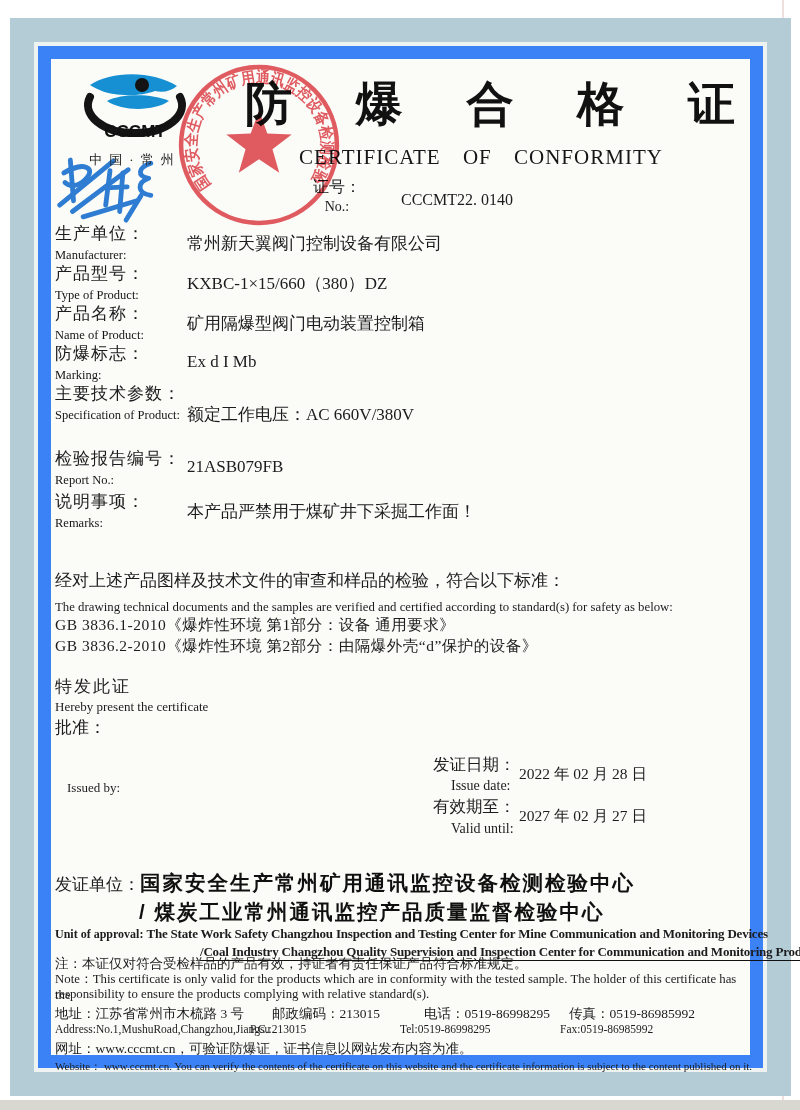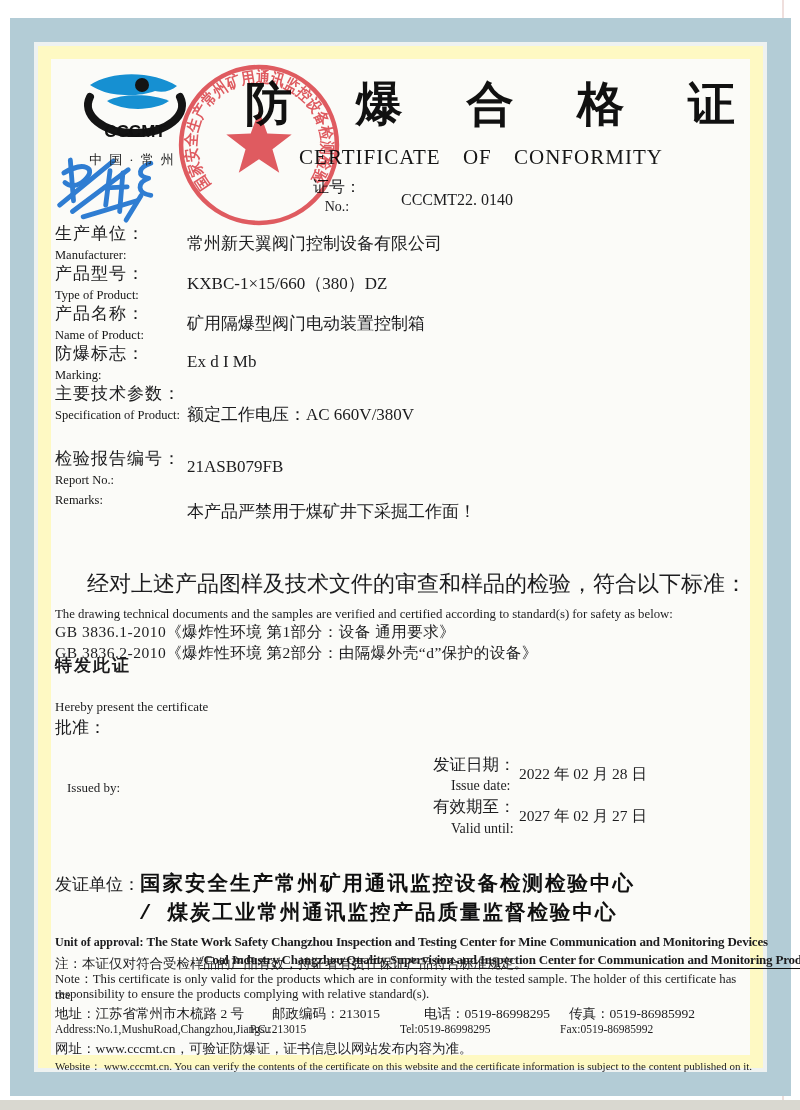--- a/index.html
+++ b/index.html
@@ -2,21 +2,21 @@
 <html><head>
 <meta charset="utf-8">
 <style>
   html,body{margin:0;padding:0;background:#fff;}
   .scan{position:relative;width:800px;height:1110px;background:#ffffff;overflow:hidden;
         font-family:"Liberation Serif","DejaVu Serif",serif;color:#1c1c1e;}
   .edge-line{position:absolute;right:16px;top:0;width:2px;height:100%;background:#efdfdd;}
   .bottom-strip{position:absolute;left:0;bottom:0;width:100%;height:10px;background:#d9d8d0;}
   .band1{position:absolute;left:10px;top:18px;right:9px;bottom:14px;background:#b3ccd6;}
   .band2{position:absolute;inset:24px;background:#eef2f1;}
-  .band3{position:absolute;inset:4px;background:#fef9c3;padding-left:44px;}
+  .band3{position:absolute;inset:4px;background:#3b82f6;padding-left:44px;}
   .content{position:absolute;inset:13px;background:#fbfbf8;}
   .content > div{position:absolute;}
 
   
   .logo{left:8px;top:12px;width:152px;text-align:center;}
   .logo-loc{left:8px;top:92px;width:152px;text-align:center;font-size:13px;letter-spacing:7px;color:#222;}
 
   
   .title-cn{left:150px;top:14px;width:560px;text-align:right;font-size:47px;font-weight:600;
             letter-spacing:26px;text-indent:26px;color:#111;}
@@ -28,47 +28,47 @@
 
   
   .row{left:4px;width:690px;height:40px;}
   .lbl-cn{font-size:17px;letter-spacing:1px;}
   .lbl-en{font-size:12.5px;margin-top:3px;color:#151515;}
   .val{position:absolute;left:132px;top:10px;font-size:17px;white-space:nowrap;}
   .val-low{top:21px;}
 
   
   .std{left:4px;top:510px;width:692px;}
-  .std-cn{font-size:22px;text-align:right;}
+  .std-cn{font-size:17px;}
   .std-en{font-size:12.8px;margin-top:8px;}
   .std-gb{font-size:15.5px;letter-spacing:.5px;}
 
-  .present-cn{left:4px;top:595px;font-size:17px;letter-spacing:2px;font-weight:bold;}
+  .present-cn{left:4px;top:616px;font-size:17px;letter-spacing:2px;}
   .present-en{left:4px;top:640px;font-size:13px;}
   .approve{left:4px;top:657px;font-size:17px;}
   .issuedby{left:16px;top:721px;font-size:13px;}
   .signature{left:122px;top:658px;width:118px;height:84px;}
 
   
   .d-lbl-cn{font-size:16.5px;white-space:nowrap;}
   .d-lbl-en{font-size:14px;white-space:nowrap;}
   .d-val{font-size:15.5px;white-space:nowrap;}
   .issue-cn{left:382px;top:695px;} .issue-val{left:468px;top:705px;} .issue-en{left:400px;top:719px;}
   .valid-cn{left:382px;top:737px;} .valid-val{left:468px;top:747px;} .valid-en{left:400px;top:762px;}
   .stamp{left:438px;top:630px;width:172px;height:172px;mix-blend-mode:multiply;opacity:.9;}
   .stamp-text{font-size:15.5px;font-weight:bold;fill:#e04a52;font-family:"Liberation Sans",sans-serif;}
 
   
   .issuer{left:4px;top:810px;width:692px;}
   .issuer-line1{display:flex;align-items:baseline;}
   .issuer-lbl{font-size:17px;white-space:nowrap;text-align:right;}
   .issuer-name{font-family:"Liberation Sans","DejaVu Sans",sans-serif;font-weight:bold;font-size:20.5px;
                letter-spacing:2px;white-space:nowrap;color:#101010;}
-  .issuer-line2{margin-left:84px;margin-top:1px;font-family:Liberation Mono, monospace;}
-  .issuer-en1{display:flex;align-items:baseline;margin-top:8px;}
+  .issuer-line2{margin-left:84px;margin-top:1px;}
+  .issuer-en1{display:flex;align-items:baseline;margin-top:0;}
   .issuer-en-lbl{font-size:12px;font-weight:bold;white-space:nowrap;}
   .issuer-en-name{font-size:13px;font-weight:bold;letter-spacing:-.2px;white-space:nowrap;margin-left:3px;text-align:right;}
   .issuer-en2{margin-left:145px;margin-top:2px;border-bottom:1.5px solid #111;display:inline-block;}
 
   
   .foot-note-cn{left:4px;top:896px;font-size:13.5px;}
   .foot-note-en1{left:4px;top:912px;font-size:12.8px;width:692px;}
   .foot-note-en2{left:4px;top:928px;font-size:12.8px;}
   .addr-cn{left:4px;top:946px;width:692px;font-size:13.5px;}
   .addr-en{left:4px;top:964px;width:692px;font-size:11.5px;}
@@ -134,20 +134,21 @@
       <div class="lbl-cn">主要技术参数：</div>
       <div class="lbl-en">Specification of Product:</div>
       <div class="val val-low">额定工作电压：AC 660V/380V</div>
     </div>
     <div class="row" style="top:388px">
       <div class="lbl-cn">检验报告编号：</div>
       <div class="lbl-en">Report No.:</div>
       <div class="val">21ASB079FB</div>
     </div>
     <div class="row" style="top:431px">
+      <div class="lbl-cn">说明事项：</div>
       <div class="lbl-en">Remarks:</div>
       <div class="val">本产品严禁用于煤矿井下采掘工作面！</div>
     </div>
 
     
     <div class="std">
       <div class="std-cn">经对上述产品图样及技术文件的审查和样品的检验，符合以下标准：</div>
       <div class="std-en">The drawing technical documents and the samples are verified and certified according to standard(s) for safety as below:</div>
       <div class="std-gb">GB 3836.1-2010《爆炸性环境 第1部分：设备 通用要求》</div>
       <div class="std-gb">GB 3836.2-2010《爆炸性环境 第2部分：由隔爆外壳“d”保护的设备》</div>
@@ -205,21 +206,21 @@
       </div>
       <div><span class="issuer-en2 issuer-en-name">/Coal Industry Changzhou Quality Supervision and Inspection Center for Communication and Monitoring Products</span></div>
     </div>
 
     
     <div class="foot-note-cn">注：本证仅对符合受检样品的产品有效，持证者有责任保证产品符合标准规定。</div>
     <div class="foot-note-en1">Note：This certificate is only valid for the products which are in conformity with the tested sample. The holder of this certificate has the</div>
     <div class="foot-note-en2">responsibility to ensure the products complying with relative standard(s).</div>
 
     <div class="addr-cn">
-      <span style="left:0">地址：江苏省常州市木梳路 2 号</span>
+      <span style="left:0">地址：江苏省常州市木梳路 3 号</span>
       <span style="left:217px">邮政编码：213015</span>
       <span style="left:369px">电话：0519-86998295</span>
       <span style="left:514px">传真：0519-86985992</span>
     </div>
     <div class="addr-en">
       <span style="left:0">Address:No.1,MushuRoad,Changzhou,Jiangsu</span>
       <span style="left:195px">P.C.:213015</span>
       <span style="left:345px">Tel:0519-86998295</span>
       <span style="left:505px">Fax:0519-86985992</span>
     </div>

